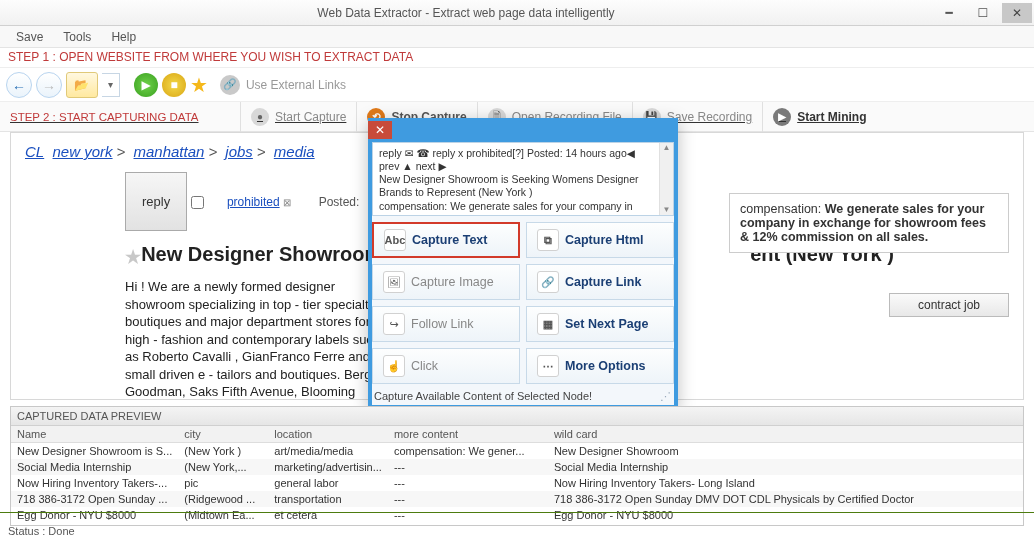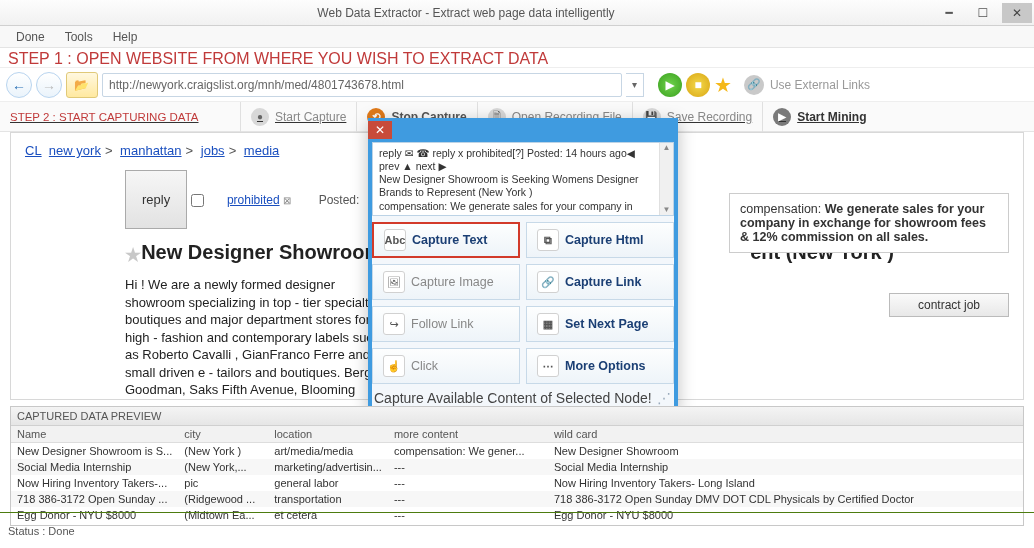--- a/index.html
+++ b/index.html
@@ -10,21 +10,21 @@
   .titlebar .title { flex:1; text-align:center; font-size:12px; color:#555; }
   .winbtns { display:flex; }
   .winbtn { width:30px; height:20px; margin:2px 2px; display:flex; align-items:center; justify-content:center; font-size:12px; color:#555;}
   .winbtn.close { background:#c8c8c8; color:#444; }
 
   
   .menubar { height:22px; display:flex; align-items:center; padding:0 6px; background:#f8f8f8; border-bottom:1px solid #e4e4e4;}
   .menubar span { padding:2px 10px; color:#555; }
 
   
-  .step1 { height:20px; padding:2px 8px; color:#c03a3a; font-size:16px; border-bottom:1px solid #eee;}
+  .step1 { height:20px; padding:2px 8px; color:#c03a3a; font-size:12px; border-bottom:1px solid #eee;}
   
   .navrow { height:34px; display:flex; align-items:center; padding:2px 6px; gap:4px; border-bottom:1px solid #eee;}
   .circbtn { width:26px; height:26px; border:1px solid #b8d4ef; border-radius:50%; display:flex; align-items:center; justify-content:center; background:linear-gradient(#fff,#eaf3fb); color:#2a6fb5; font-size:14px;}
   .folderbtn { width:32px; height:26px; border:1px solid #e0c978; background:linear-gradient(#fff8e0,#ffe9a0); border-radius:3px; display:flex; align-items:center; justify-content:center;}
   .urlbox { flex:0 0 520px; height:24px; border:1px solid #c7d6e4; border-radius:2px; padding:0 6px; display:flex; align-items:center; color:#666;}
   .dropbtn { width:18px; height:24px; border:1px solid #c7d6e4; border-left:none; display:flex; align-items:center; justify-content:center; color:#666; font-size:10px;}
   .playbtn,.stopbtn { width:24px; height:24px; border-radius:50%; display:flex; align-items:center; justify-content:center; color:#fff; font-size:12px;}
   .playbtn { background:radial-gradient(#6fd24a,#3aa020); }
   .stopbtn { background:radial-gradient(#f3d94a,#d9a514); }
   .star { font-size:20px; color:#f5b81a;}
@@ -36,21 +36,21 @@
   .step2row .lbl { color:#c03a3a; font-size:11.5px; padding:0 10px; width:240px;}
   .tbtn { display:flex; align-items:center; gap:6px; padding:0 10px; height:30px; color:#888; border-left:1px solid #e0e0e0;}
   .tbtn .ico { width:18px; height:18px; border-radius:50%; background:#d8d8d8; display:flex; align-items:center; justify-content:center; font-size:10px; color:#666;}
   .tbtn.dark { color:#333; font-weight:600;}
   .tbtn.dark .ico { background:#7a7a7a; color:#fff;}
   .tbtn.stop .ico { background:#e07a1a; color:#fff; }
   .tbtn.stop { color:#555; font-weight:600;}
 
   
   .content { position:absolute; top:132px; left:10px; right:10px; bottom:148px; border:1px solid #d8d8d8; padding:10px 14px; overflow:hidden;}
-  .bc { color:#1a4fbf; font-size:13px; }
+  .bc { color:#1a4fbf; font-size:15px;font-style:italic; }
   .bc a { color:#1a4fbf; text-decoration:underline; }
   .bc .sep { color:#555; padding:0 4px; text-decoration:none;}
   .replybtn { display:inline-block; background:linear-gradient(#f6f6f6,#e2e2e2); border:1px solid #aaa; padding:21px 16px; margin:12px 0 6px 100px; font-size:13px;}
   .proh { color:#1a4fbf; text-decoration:underline; font-size:12px; margin-left:20px;}
   .posted { margin-left:24px; color:#555; font-size:12px;}
   h1.pgtitle { font-size:20px; font-weight:700; color:#222; margin:6px 0 10px 100px;}
   .starico { color:#c8c8c8; font-size:18px; vertical-align:-2px;}
   .body { margin-left:100px; max-width:760px; font-size:13px; line-height:1.35; color:#222;}
   .sidebox { position:absolute; right:14px; top:60px; width:280px; border:1px solid #ccc; padding:8px 10px; font-size:12.5px; background:#fff;}
   .sidebox b { font-weight:700;}
@@ -74,48 +74,47 @@
   .toolbox .inner { background:#f3f7fb; margin:0 4px 4px 4px; }
   .toolbox .textarea { background:#fff; border:1px solid #bcd3e6; height:74px; padding:4px 6px; font-size:10.5px; color:#333; overflow:hidden; line-height:1.25; position:relative;}
   .toolbox .textarea .scroll { position:absolute; right:0; top:0; bottom:0; width:14px; background:#f0f0f0; border-left:1px solid #e0e0e0;}
   .toolbox .textarea .scroll::before { content:"▲"; position:absolute; top:0; left:0; right:0; text-align:center; font-size:8px; color:#888;}
   .toolbox .textarea .scroll::after { content:"▼"; position:absolute; bottom:0; left:0; right:0; text-align:center; font-size:8px; color:#888;}
   .toolbox .grid { display:grid; grid-template-columns:1fr 1fr; gap:6px; margin-top:6px;}
   .tool { height:36px; background:linear-gradient(#fdfefe,#eef4f9); border:1px solid #c7d9e8; display:flex; align-items:center; gap:6px; padding:0 10px; color:#1b3f74; font-weight:600; font-size:12.5px;}
   .tool.sel { border:2px solid #d23a2a; }
   .tool .ti { width:22px; height:22px; display:flex; align-items:center; justify-content:center; font-size:11px; color:#555; background:#fff; border:1px solid #d1d1d1; border-radius:3px;}
   .tool.dim { color:#888; font-weight:400;}
-  .toolbox .footer { font-size:14px; color:#444; padding:6px 2px 2px 2px; display:flex; justify-content:space-between;}
+  .toolbox .footer { font-size:11px; color:#444; padding:6px 2px 2px 2px; display:flex; justify-content:space-between;}
   .toolbox .grip { letter-spacing:1px; color:#9ab; }
 </style>
 </head>
 <body>
 
 <div class="titlebar">
   <div class="title">Web Data Extractor -  Extract web page data intelligently</div>
   <div class="winbtns">
     <div class="winbtn">━</div>
     <div class="winbtn">☐</div>
     <div class="winbtn close">✕</div>
   </div>
 </div>
 
 <div class="menubar">
-  <span>Done</span>
+  <span>Save</span>
   <span>Tools</span>
   <span>Help</span>
 </div>
 
 <div class="step1">STEP 1 : OPEN WEBSITE FROM WHERE YOU WISH TO EXTRACT DATA</div>
 
 <div class="navrow">
   <div class="circbtn">←</div>
   <div class="circbtn" style="color:#bbb">→</div>
   <div class="folderbtn">📂</div>
-  <div class="urlbox">http://newyork.craigslist.org/mnh/med/4801743678.html</div>
   <div class="dropbtn">▾</div>
   <div style="width:6px"></div>
   <div class="playbtn">▶</div>
   <div class="stopbtn">■</div>
   <div class="star">★</div>
   <div class="extlink">
     <span class="dot">🔗</span>
     <span>Use External Links</span>
   </div>
 </div>

